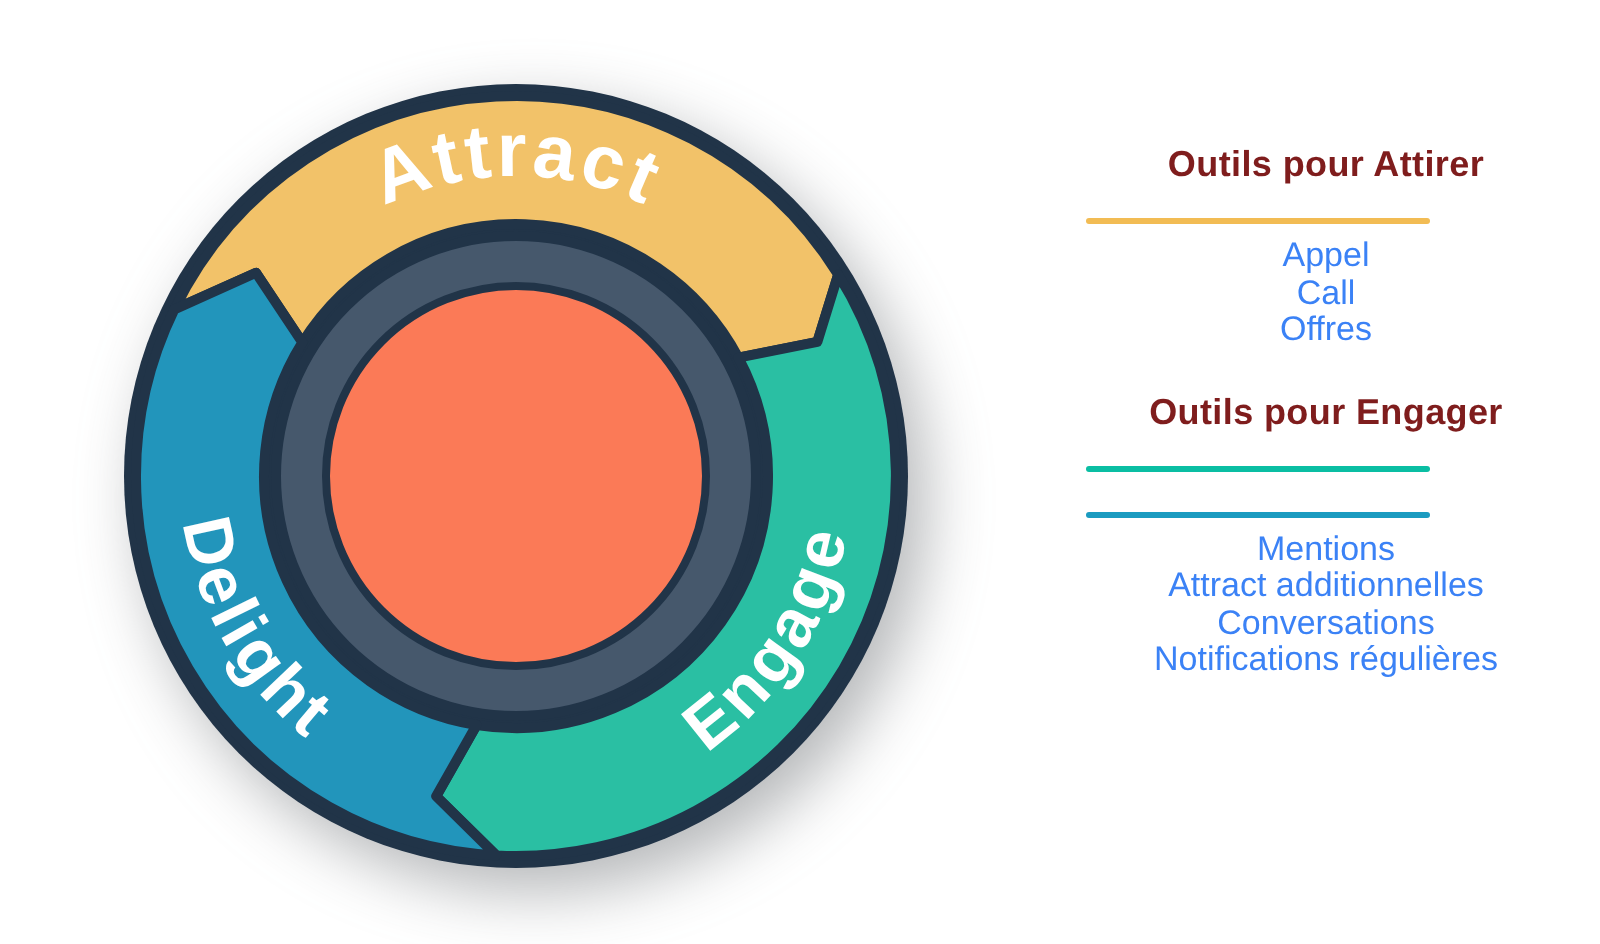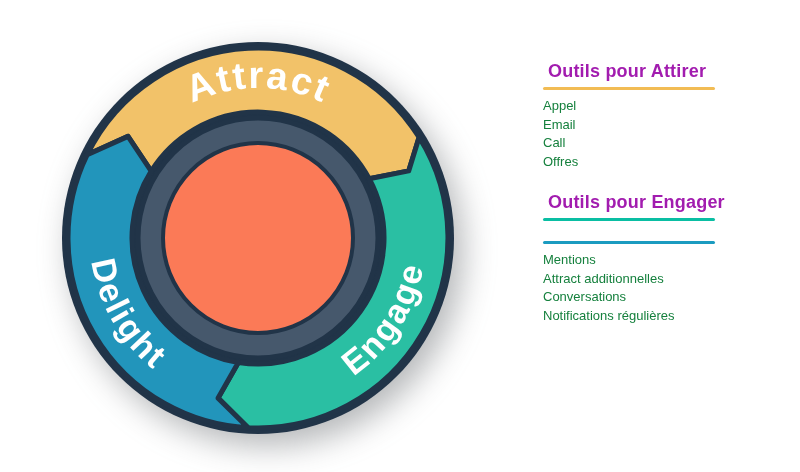--- a/index.html
+++ b/index.html
@@ -12,24 +12,24 @@
   .seg{stroke:#213448;stroke-width:5;stroke-linejoin:round;}
   .ring{stroke:#213448;stroke-width:5;}
   .hub{stroke:#213448;stroke-width:4;}
   .wheel-label{fill:#ffffff;font-family:"Liberation Sans",sans-serif;font-weight:bold;}
   .label-attract{font-size:38px;letter-spacing:2px;}
   .label-side{font-size:34px;letter-spacing:2px;}
 
   
   .tools{position:absolute;left:543px;top:55px;width:240px;}
   .tools section{margin:0 0 20px 0;}
-  .tools h2{margin:5px;font-size:18px;line-height:22px;font-weight:bold;color:#a21caf;letter-spacing:.2px;}
+  .tools h2{margin:16px;font-size:18px;line-height:22px;font-weight:bold;color:#7f1d1d;letter-spacing:.2px;text-align:center;}
   .rule{width:172px;height:3px;margin:4px 0 7px 0;border-radius:1.5px;background:#ccc;}
   .tools ul{list-style:none;margin:0;padding:0;}
-  .tools li{font-size:13px;line-height:18.5px;color:#15803d;}
+  .tools li{font-size:17px;line-height:18.5px;color:#3b82f6;text-align:center;}
 </style>
 </head>
 <body>
 
 <div class="canvas">
 
   <div class="flywheel-wrap">
     <svg viewBox="0 0 440 440" width="440" height="440">
       <defs>
         <path id="arc-attract" d="M 90.1 145 A 150 150 0 0 1 349.9 145"></path>
@@ -61,21 +61,20 @@
     </svg>
   </div>
 
   <aside class="tools">
 
     <section>
       <h2>Outils pour Attirer</h2>
       <div class="rule" style="background: rgb(242, 188, 84);"></div>
       <ul>
         <li>Appel</li>
-        <li>Email</li>
         <li>Call</li>
         <li>Offres</li>
       </ul>
     </section>
 
     <section>
       <h2>Outils pour Engager</h2>
       <div class="rule" style="background: rgb(10, 190, 163);"></div>
     </section>
 

